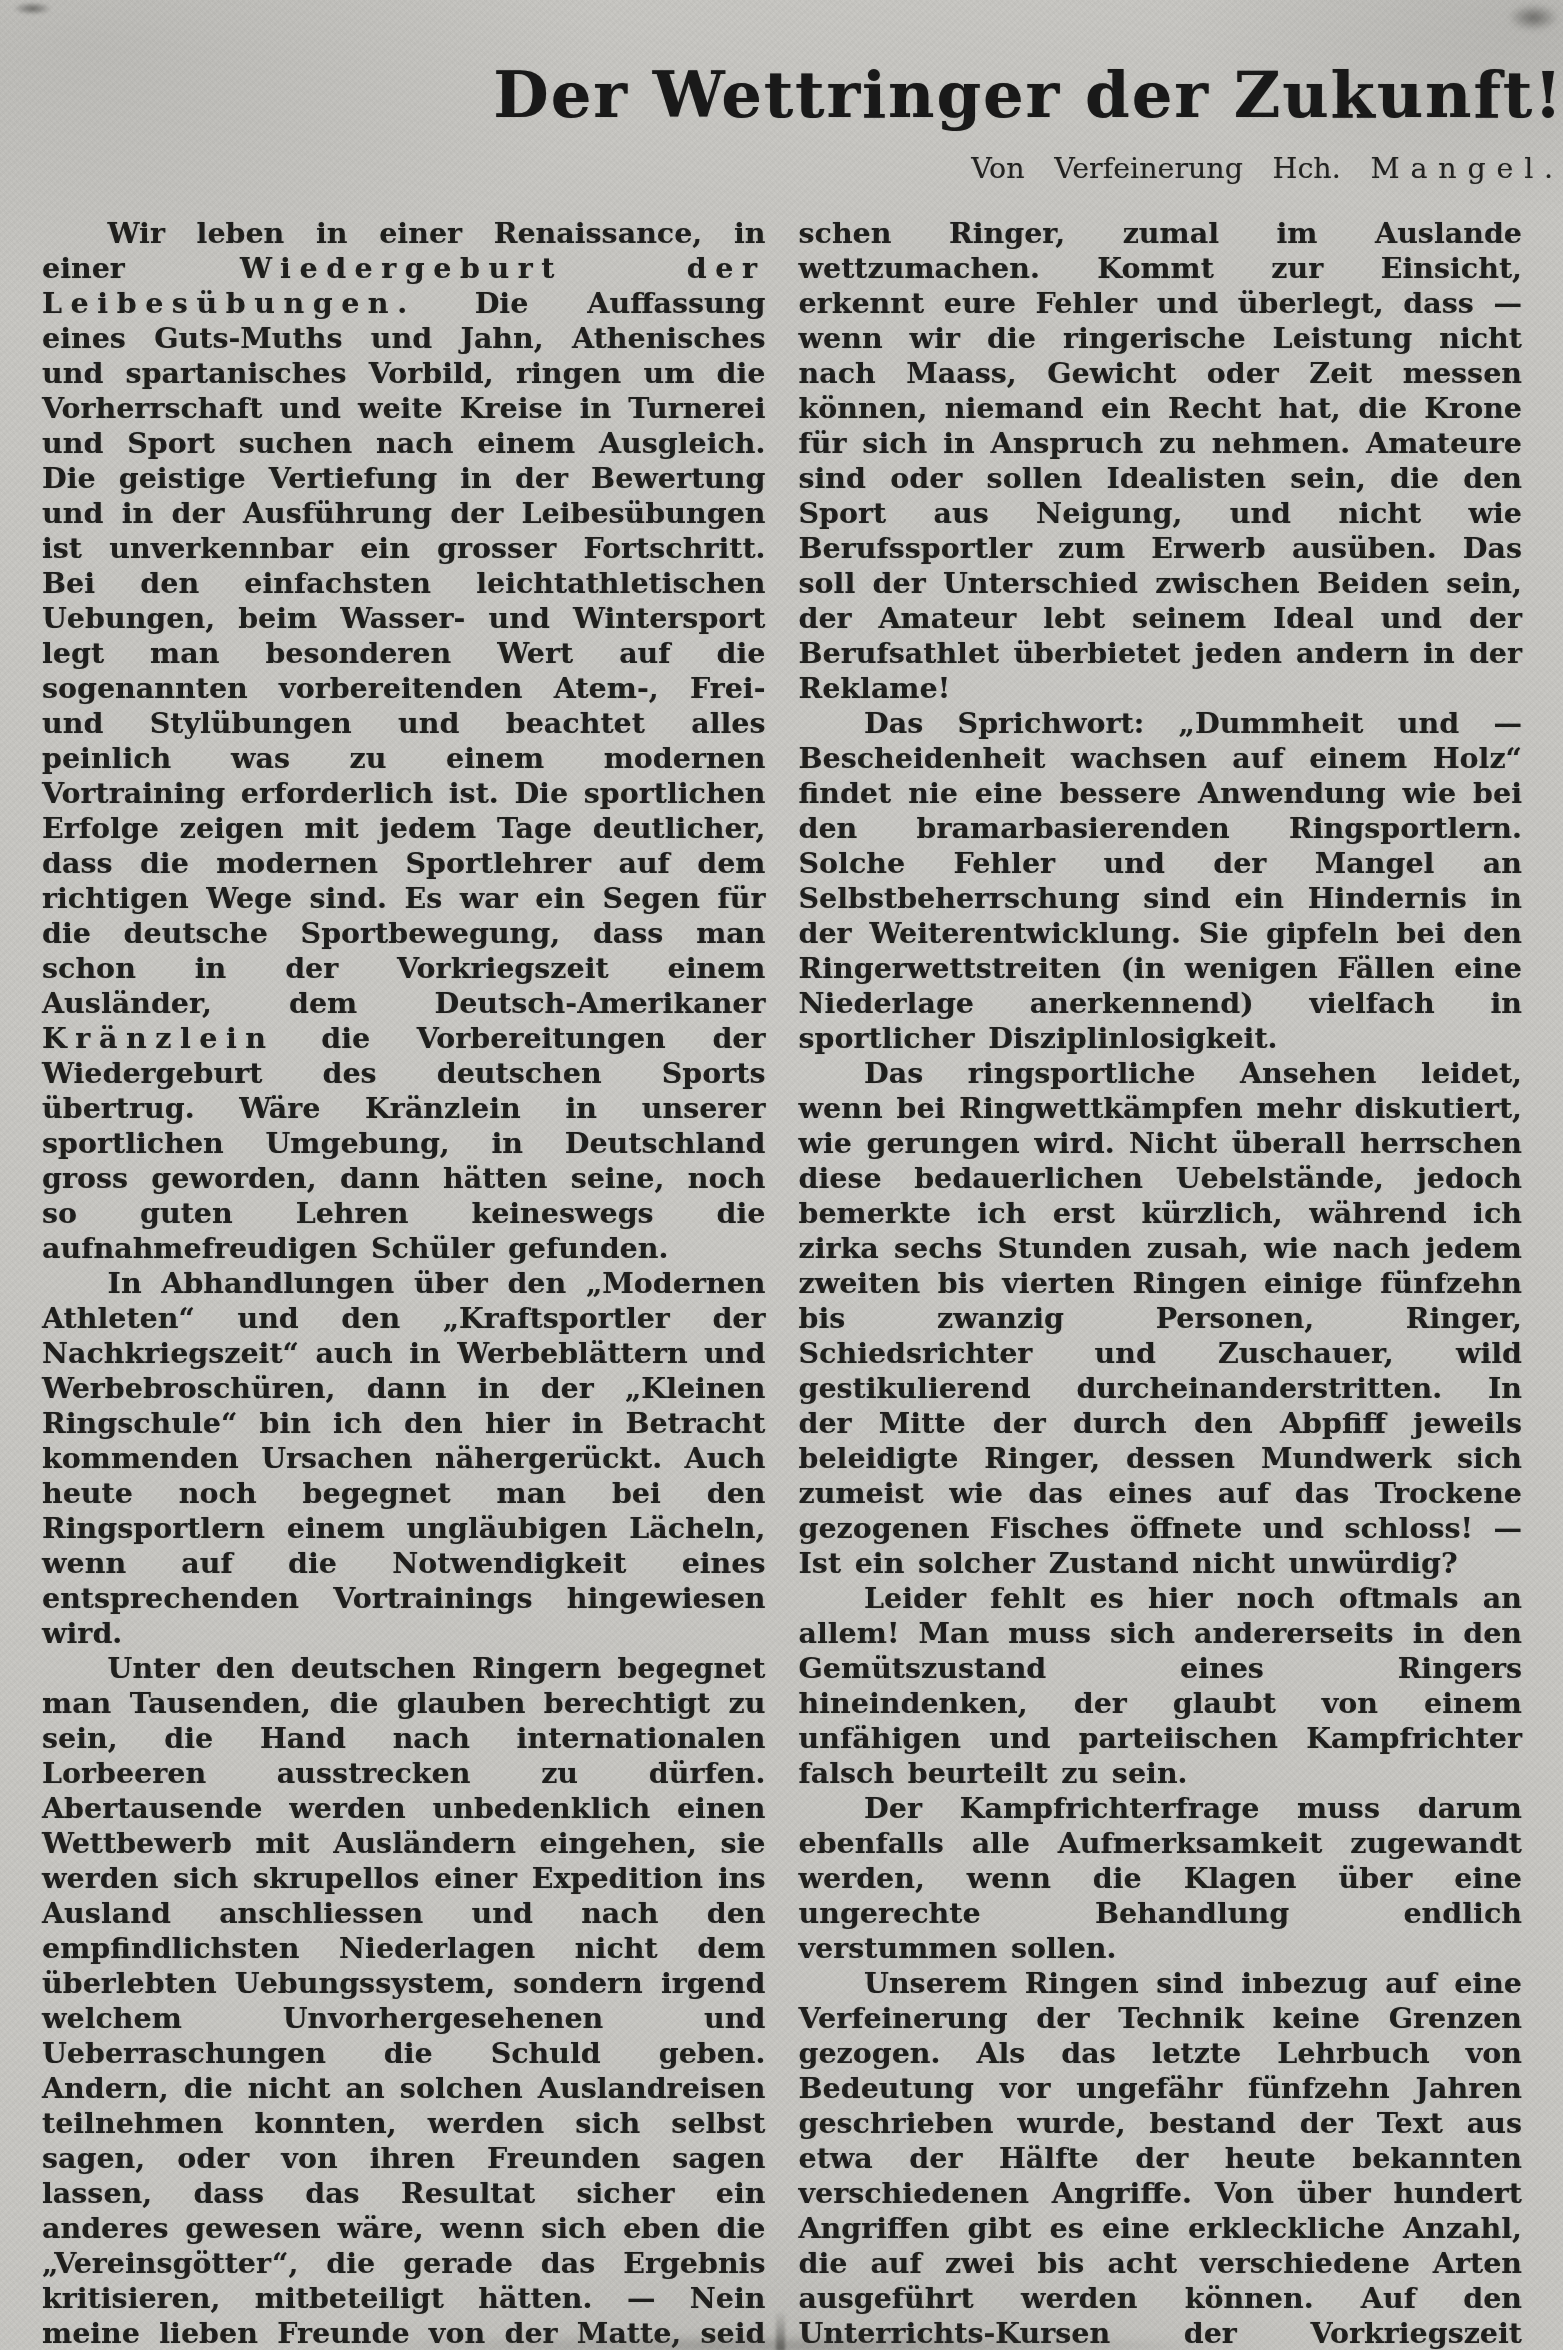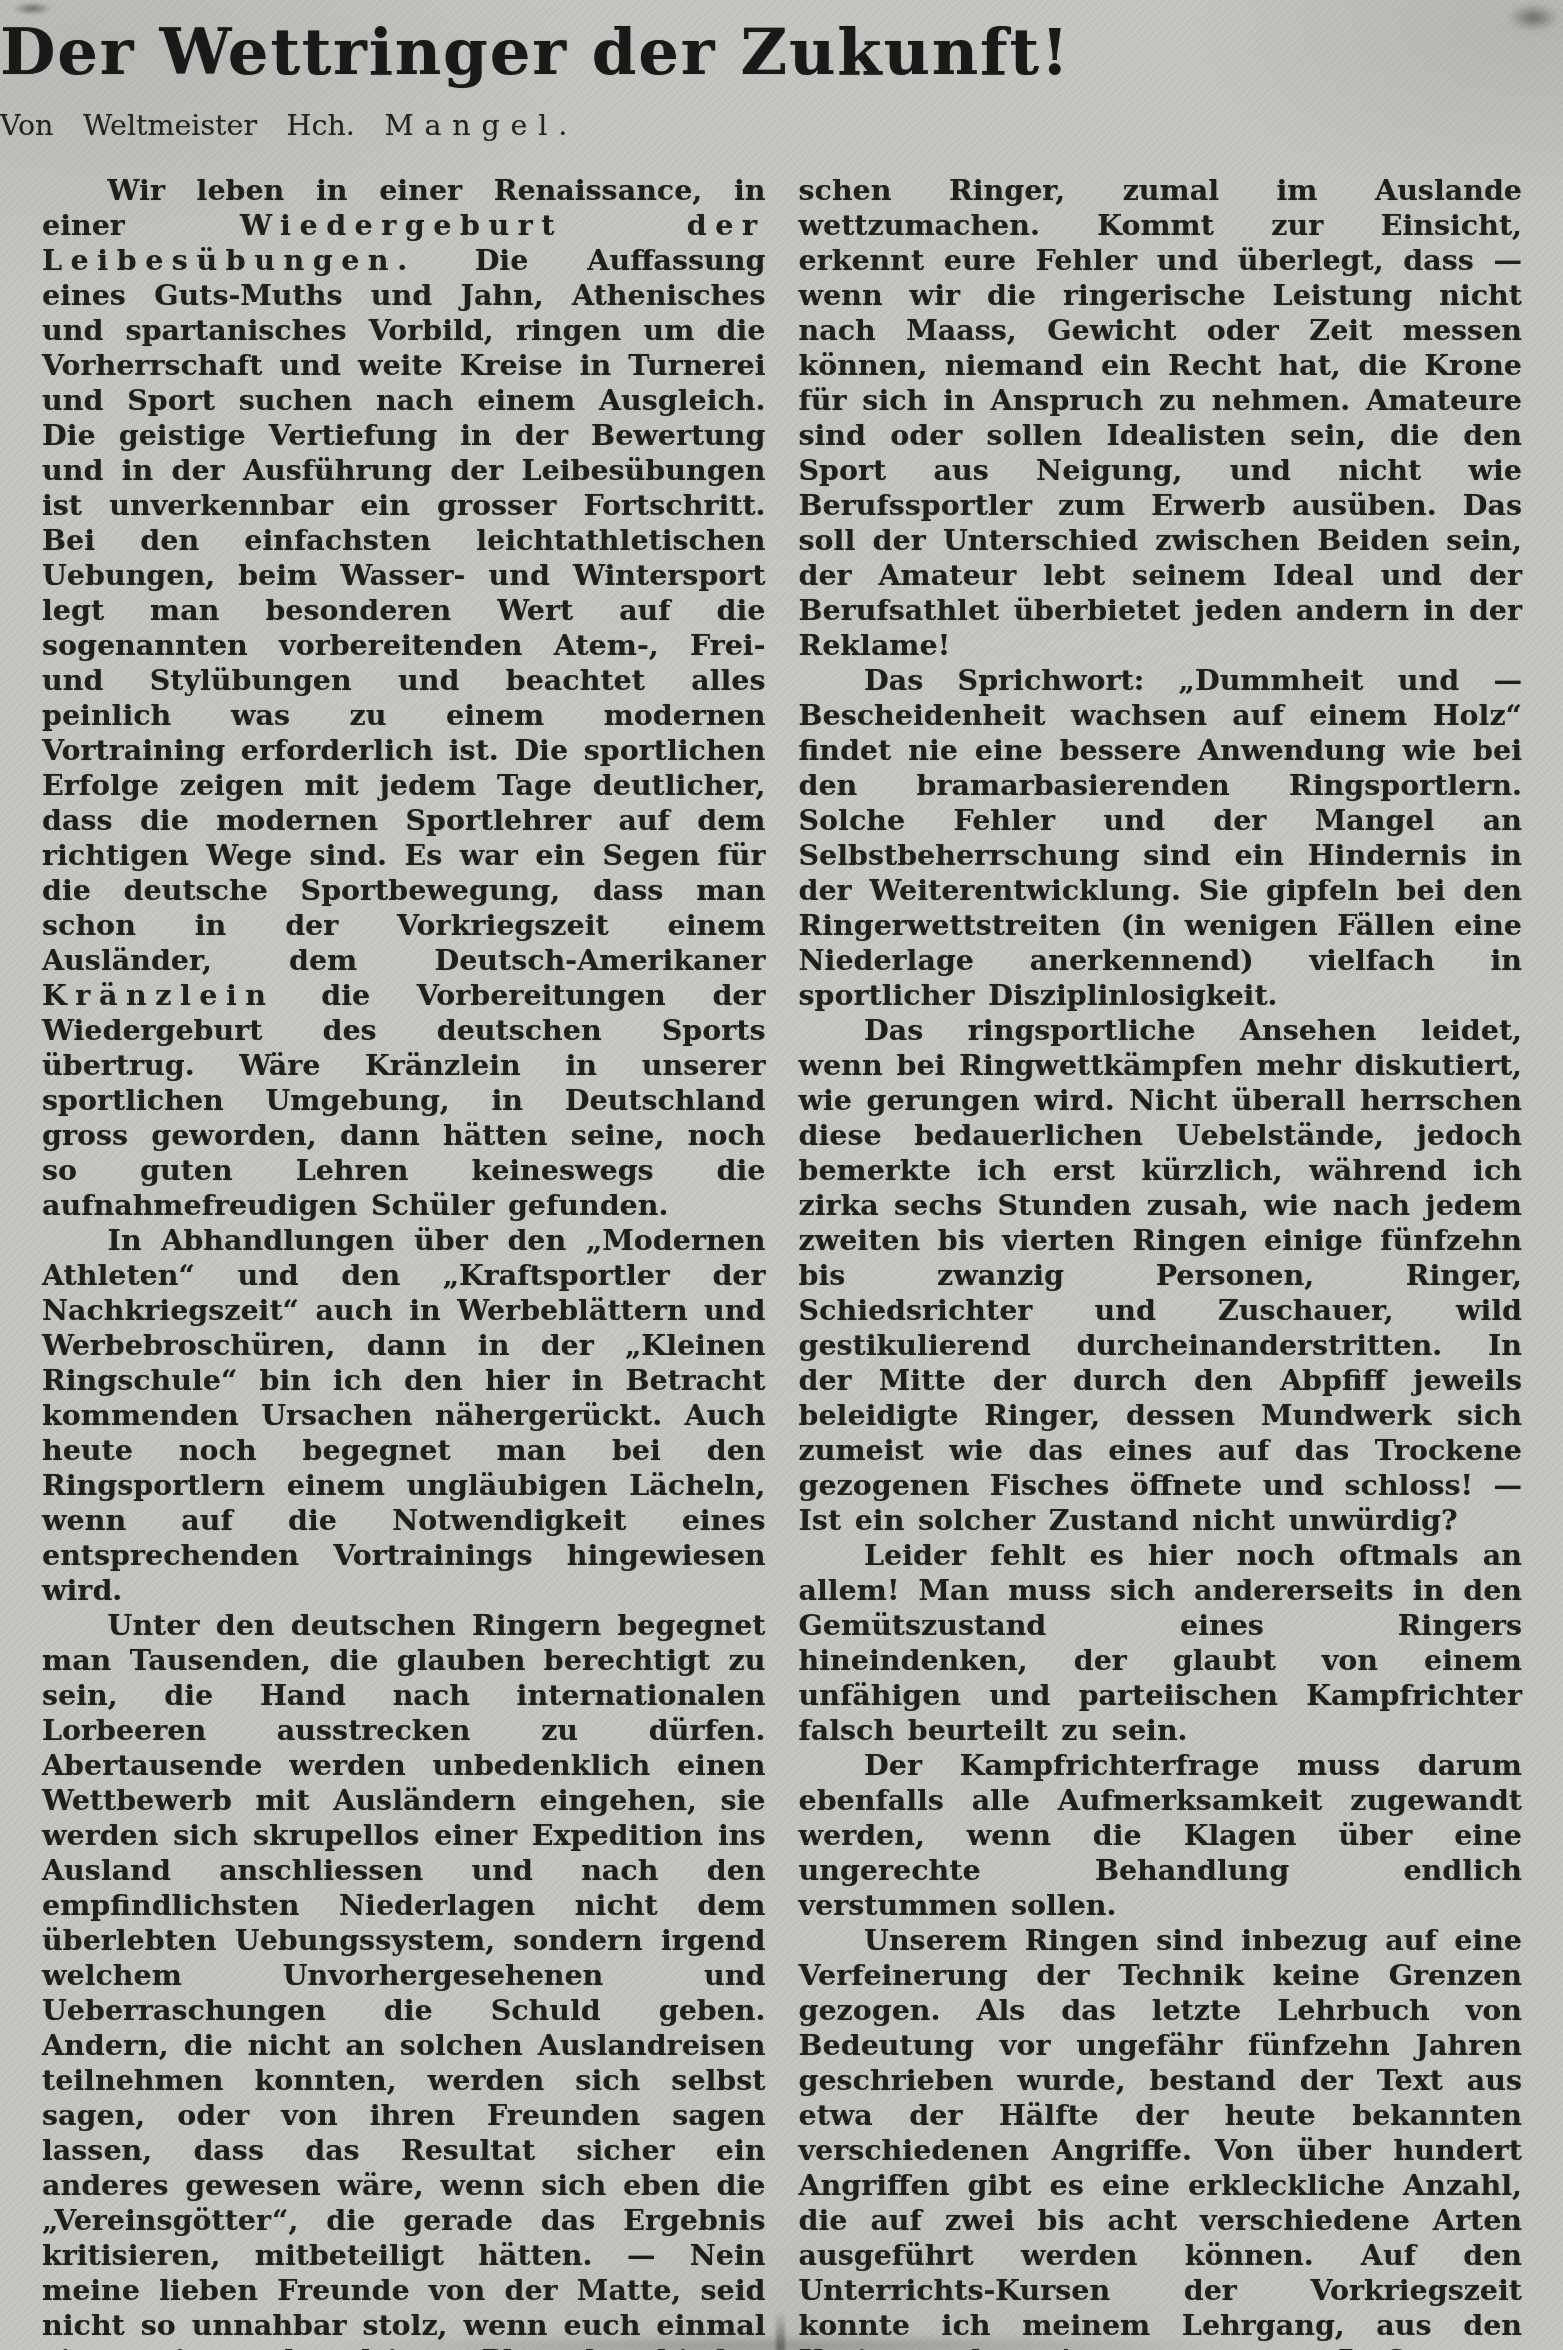--- a/index.html
+++ b/index.html
@@ -13,21 +13,21 @@
     background-image:
       radial-gradient(ellipse 826px 413px at 6% 2%, rgba(85,85,82,0.10), transparent 62%),
       radial-gradient(ellipse 597px 321px at 98% 1%, rgba(70,70,68,0.13), transparent 60%),
       radial-gradient(ellipse 1286px 826px at 50% 42%, rgba(255,255,255,0.06), transparent 72%),
       radial-gradient(ellipse 826px 294px at 52% 102%, rgba(70,70,66,0.10), transparent 70%),
       repeating-linear-gradient(47deg, rgba(118,118,112,0.035) 0 1.8px, rgba(234,234,228,0.035) 1.8px 3.7px),
       repeating-linear-gradient(-43deg, rgba(108,108,102,0.03) 0 2.8px, rgba(238,238,232,0.03) 2.8px 5.5px);
     font-family: "DejaVu Serif", "Liberation Serif", serif;
     color: #1e1e1e;
   }
-  .masthead { padding-top: 17px; text-align: left; }
+  .masthead { padding-top: 60px; text-align: right; }
   .title {
     margin: 0;
     font-size: 64px;
     line-height: 1.1;
     font-weight: bold;
     letter-spacing: 1.8px;
     color: #191919;
     text-shadow: 0 0 0.9px rgba(25,25,25,0.45);
   }
   .byline {
@@ -85,21 +85,21 @@
 
 <div class="page">
 
   <div class="artifact smudge-tl"></div>
   <div class="artifact smudge-tr"></div>
   <div class="artifact streak-bottom"></div>
   <div class="artifact shade-bottom"></div>
 
   <div class="masthead">
     <h1 class="title">Der Wettringer der Zukunft!</h1>
-    <div class="byline"><span>Von Weltmeister Hch.</span> <span class="author-name">Mangel.</span></div>
+    <div class="byline"><span>Von Verfeinerung Hch.</span> <span class="author-name">Mangel.</span></div>
   </div>
 
   <div class="columns">
 
     <div class="col">
       <p class="indent"><span>Wir leben in einer Renaissance, in einer </span><span class="gesperrt">Wiedergeburt der Leibesübungen.</span><span> Die Auffassung eines Guts-Muths und Jahn, Athenisches und spartanisches Vorbild, ringen um die Vorherrschaft und weite Kreise in Turnerei und Sport suchen nach einem Ausgleich. Die geistige Vertiefung in der Bewertung und in der Ausführung der Leibesübungen ist unverkennbar ein grosser Fortschritt. Bei den einfachsten leichtathletischen Uebungen, beim Wasser- und Wintersport legt man besonderen Wert auf die sogenannten vorbereitenden Atem-, Frei- und Stylübungen und beachtet alles peinlich was zu einem modernen Vortraining erforderlich ist. Die sportlichen Erfolge zeigen mit jedem Tage deutlicher, dass die modernen Sportlehrer auf dem richtigen Wege sind. Es war ein Segen für die deutsche Sportbewegung, dass man schon in der Vorkriegszeit einem Ausländer, dem Deutsch-Amerikaner </span><span class="gesperrt">Kränzlein</span><span> die Vorbereitungen der Wiedergeburt des deutschen Sports übertrug. Wäre Kränzlein in unserer sportlichen Umgebung, in Deutschland gross geworden, dann hätten seine, noch so guten Lehren keineswegs die aufnahmefreudigen Schüler gefunden.</span></p>
       <p class="indent">In Abhandlungen über den „Modernen Athleten“ und den „Kraftsportler der Nachkriegszeit“ auch in Werbeblättern und Werbebroschüren, dann in der „Kleinen Ringschule“ bin ich den hier in Betracht kommenden Ursachen nähergerückt. Auch heute noch begegnet man bei den Ringsportlern einem ungläubigen Lächeln, wenn auf die Notwendigkeit eines entsprechenden Vortrainings hingewiesen wird.</p>
       <p class="indent">Unter den deutschen Ringern begegnet man Tausenden, die glauben berechtigt zu sein, die Hand nach internationalen Lorbeeren ausstrecken zu dürfen. Abertausende werden unbedenklich einen Wettbewerb mit Ausländern eingehen, sie werden sich skrupellos einer Expedition ins Ausland anschliessen und nach den empfindlichsten Niederlagen nicht dem überlebten Uebungssystem, sondern irgend welchem Unvorhergesehenen und Ueberraschungen die Schuld geben. Andern, die nicht an solchen Auslandreisen teilnehmen konnten, werden sich selbst sagen, oder von ihren Freunden sagen lassen, dass das Resultat sicher ein anderes gewesen wäre, wenn sich eben die „Vereinsgötter“, die gerade das Ergebnis kritisieren, mitbeteiligt hätten. — Nein meine lieben Freunde von der Matte, seid nicht so unnahbar stolz, wenn euch einmal ein zweiter oder dritter Platz beschieden war, nehmt die Binde von den Augen und überlasst es nicht den deutschen Leichtathleten und Wassersportlern, die Misserfolge der deut-</p>
     </div>
 

